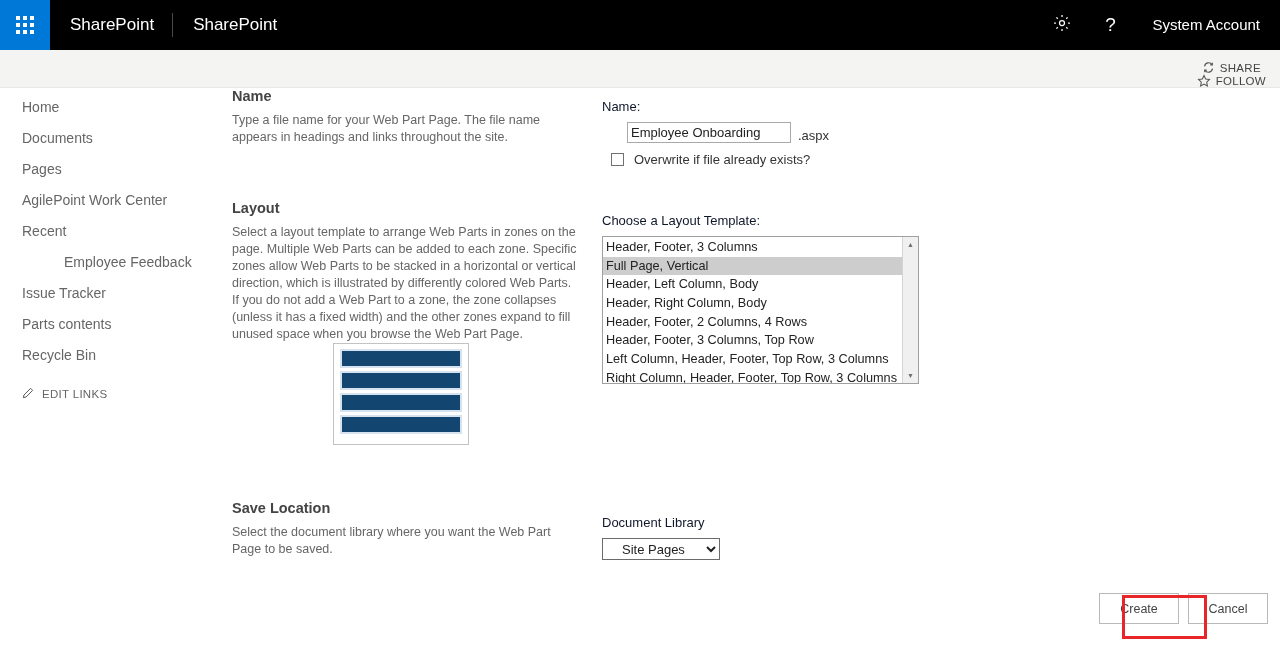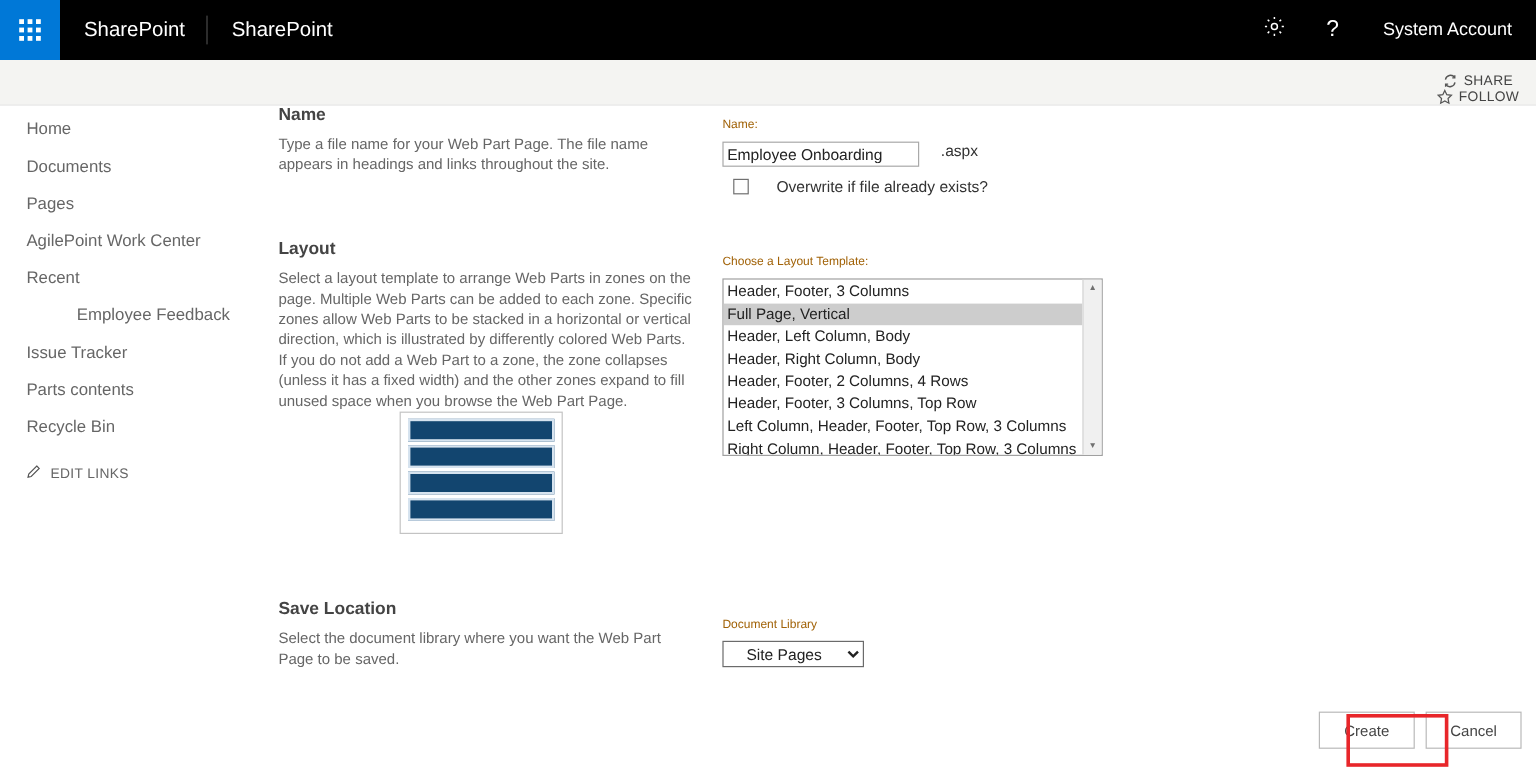--- a/index.html
+++ b/index.html
@@ -99,43 +99,43 @@
 
   .sec-title {
     font-size: 14.5px; color: #444444; font-weight: bold;
     margin: 0 0 8px 0;
   }
   .sec-desc {
     font-size: 12.5px; color: #666666; line-height: 17px;
     margin: 0; max-width: 345px;
   }
 
-  .lbl { font-size: 10px; color: #a16207; }
+  .lbl { font-size: 13px; color: #0f172a; }
 
   .row-name-left  { position: absolute; left: 7px;   top: 0px;   width: 350px; }
   .row-name-right { position: absolute; left: 377px; top: 11px;  width: 400px; }
 
   .row-lay-left   { position: absolute; left: 7px;   top: 112px; width: 350px; }
   .row-lay-right  { position: absolute; left: 377px; top: 125px; width: 400px; }
 
   .row-save-left  { position: absolute; left: 7px;   top: 412px; width: 350px; }
   .row-save-right { position: absolute; left: 377px; top: 427px; width: 400px; }
 
-  .name-input-row { display: flex; align-items: flex-start; gap: 18px; margin-top: 8px; }
+  .name-input-row { display: flex; align-items: flex-end; gap: 7px; margin-top: 8px; margin-left: 25px; }
   input.textbox {
     width: 164px; height: 21px;
     border: 1px solid #a9a9a9;
     background: #ffffff;
     font-family: "Liberation Sans", sans-serif;
     font-size: 13px; color: #222222;
     padding: 1px 3px;
   }
   .aspx { font-size: 13px; color: #333333; }
 
-  .cb-row { display: flex; align-items: center; gap: 23px; margin-top: 9px; margin-left: 9px; }
+  .cb-row { display: flex; align-items: center; gap: 10px; margin-top: 9px; margin-left: 9px; }
   input.cbx {
     width: 13px; height: 13px; margin: 0;
     appearance: none; -webkit-appearance: none;
     border: 1px solid #707070; background: #ffffff; cursor: pointer;
   }
   .cb-lbl { font-size: 13px; color: #333333; }
 
   
   .listbox {
     margin-top: 8px;

